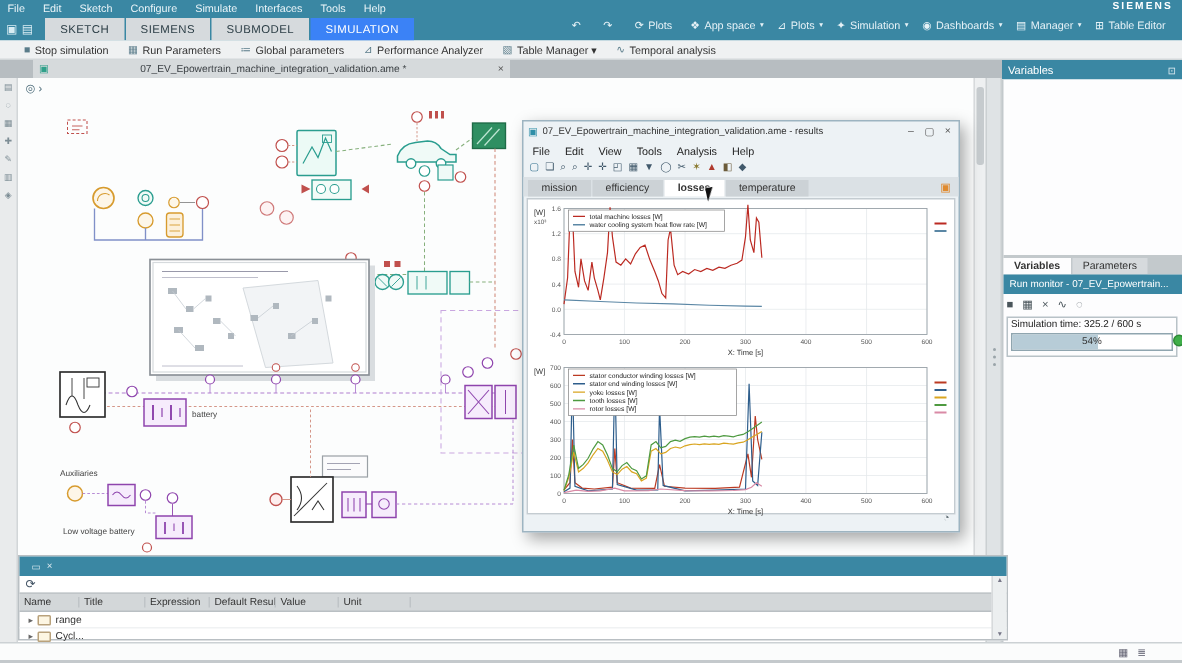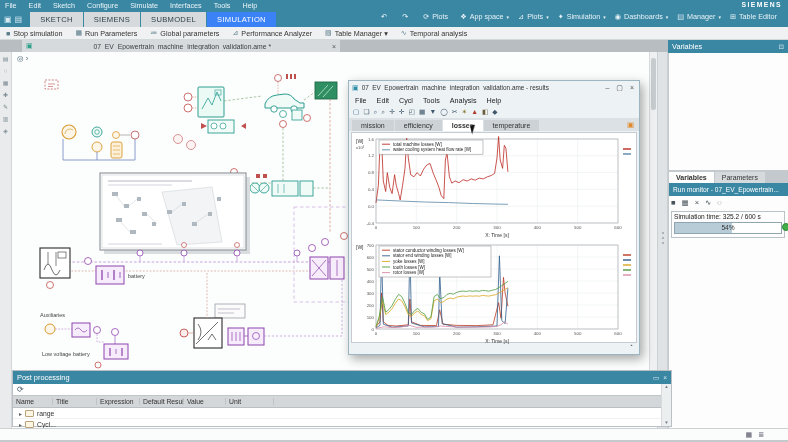--- a/index.html
+++ b/index.html
@@ -10,21 +10,21 @@
   .menubar{left:0;top:0;width:788px;height:10px;background:#3a87a3;display:flex;align-items:center;gap:12px;padding-left:5px;box-sizing:border-box}
   .menubar span{font-size:7.2px;color:#eaf4f8}
   .brand{position:absolute;right:6px;top:1px;font-size:6.8px;font-weight:bold;letter-spacing:1.4px;color:#fff}
   .tabrow{left:0;top:10px;width:788px;height:17px;background:#3a87a3;display:flex;align-items:flex-end}
   .winicons{display:flex;gap:3px;margin:0 8px 3px 4px}
   .winicons span{color:#d8ecf3;font-size:8px;line-height:8px}
   .modetab{font-size:7.6px;padding:3px 10px 3px;background:#d6dadd;color:#2c3e46;margin-right:1px;letter-spacing:.3px}
   .modetab.active{background:#3b82f6;color:#fff;font-weight:normal}
   .qactions{position:absolute;right:8px;top:12px;display:flex;align-items:center;gap:9px}
   .qactions .qi{display:flex;align-items:center;gap:3px;color:#e6f2f7;font-size:7.2px}
-  .toolbar3{left:0;top:27px;width:788px;height:13px;background:#eff1f2;border-bottom:1px solid #d3d8da;display:flex;align-items:center;gap:13px;padding-left:6px;box-sizing:border-box}
+  .toolbar3{left:0;top:27px;width:788px;height:13px;background:#eff1f2;border-bottom:1px solid #d3d8da;display:flex;align-items:center;gap:13px;padding-left:16px;box-sizing:border-box}
   .toolbar3 .ti{display:flex;align-items:center;gap:3px;font-size:7.2px;color:#333}
   .toolbar3 .tico{font-size:7px;color:#5a7c8a}
   .docbar{left:0;top:40px;width:668px;height:12px;background:#b7bdc1}
   .doctab{position:absolute;left:22px;top:0;width:318px;height:12px;background:#d6dadc;display:flex;align-items:center}
   .doctab .dico{color:#2fa08a;font-size:7px;margin-left:4px}
   .doctab .dtitle{flex:1;text-align:center;font-size:6.8px;color:#3a3f43;white-space:nowrap;overflow:hidden}
   .doctab .dclose{color:#555;font-size:7px;margin-right:4px}
   
   .lstrip{left:0;top:52px;width:12px;height:376px;background:#e9ebec;border-right:1px solid #d2d6d8;box-sizing:border-box;display:flex;flex-direction:column;align-items:center;padding-top:4px;gap:6px}
   .lstrip span{color:#7d8d95;font-size:6px;line-height:6px}
@@ -505,21 +505,21 @@
     <span class="wico">▣</span>
     <span class="wtitle">07_EV_Epowertrain_machine_integration_validation.ame - results</span>
     <span class="wbtn">–</span>
     <span class="wbtn">▢</span>
     <span class="wbtn">×</span>
   </div>
   <div class="rmenu">
 
   <span>File</span>
       <span>Edit</span>
-      <span>Cycl</span>
+      <span>View</span>
       <span>Tools</span>
       <span>Analysis</span>
       <span>Help</span>
     </div>
   <div class="rtools">
 
   <span style="color: rgb(47, 109, 140);">▢</span>
       <span style="color: rgb(65, 89, 107);">❏</span>
       <span style="color: rgb(65, 89, 107);">⌕</span>
       <span style="color: rgb(65, 89, 107);">⌕</span>
@@ -646,21 +646,20 @@
       </svg>
   </div>
   <div class="rfoot">
     <span>◔</span>
   </div>
   <div class="cursorA"></div>
 </div>
 
 <div class="abs pp">
   <div class="pphdr">
-    <span class="t">Post processing</span>
     <span style="display:flex">
 
     <span class="i">▭</span>
         <span class="i">×</span>
       </span>
   </div>
   <div class="pptools">
     <span>⟳</span>
   </div>
   <div class="pphead">

